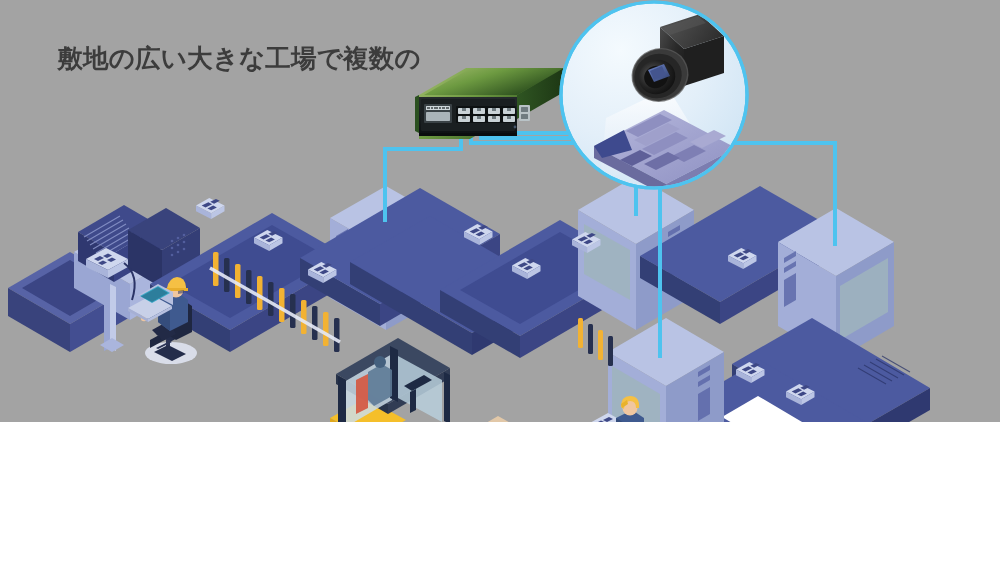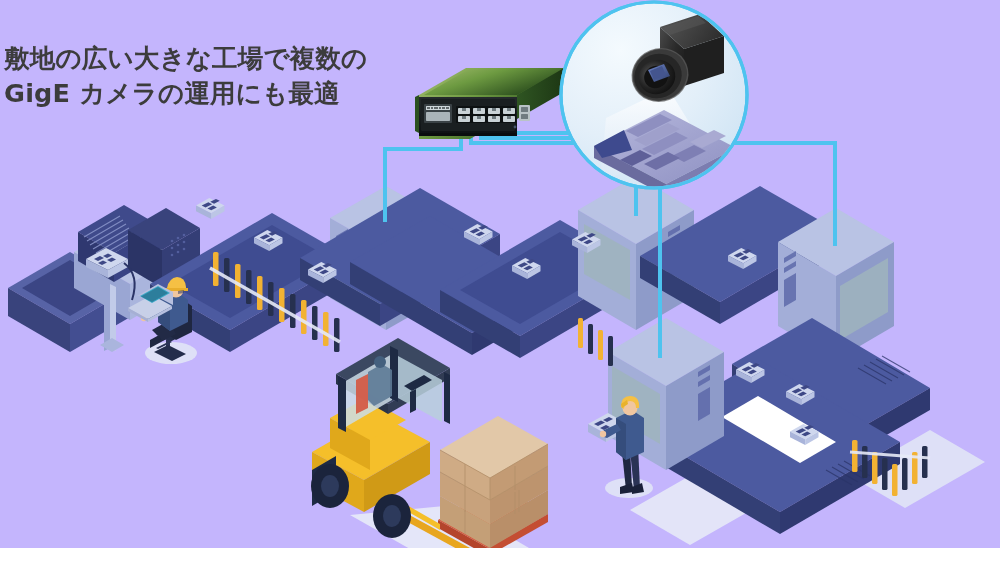--- a/index.html
+++ b/index.html
@@ -4,23 +4,24 @@
 <title>GigE Camera Factory Diagram</title>
 <style>
   html,body{margin:0;padding:0;background:#ffffff;}
   body{
     font-family:"DejaVu Sans","Liberation Sans",sans-serif;
     -webkit-font-smoothing:antialiased;
   }
   #stage{
     position:relative;
     width:1000px;
-    height:548px;
-    background:#c4b5fd;
+    height:422px;
+    background:#a3a3a3;
     overflow:hidden;
+    text-align:center;
   }
   #stage svg{display:block;}
   .headline{
     position:absolute;
     left:4px;
     top:6px;
     width:470px;
     color:#3c3c3c;
     font-size:25.5px;
     line-height:1.38;
@@ -31,21 +32,20 @@
   }
   .headline .l2{display:block;}
 </style>
 </head>
 <body>
 
 <div id="stage">
 
   <div class="headline">
     <span>敷地の広い大きな工場で複数の</span>
-    <span class="l2">GigE カメラの運用にも最適</span>
   </div>
 
   <svg width="1000" height="566" viewBox="0 0 1000 566" xmlns="http://www.w3.org/2000/svg">
     <defs>
       <linearGradient id="gSwitchTop" x1="0" y1="0" x2="1" y2="0.6">
         <stop offset="0" stop-color="#a7bf72"></stop>
         <stop offset="0.45" stop-color="#6d9a41"></stop>
         <stop offset="1" stop-color="#27491b"></stop>
       </linearGradient>
       <linearGradient id="gSwitchSide" x1="0" y1="0" x2="1" y2="0">

